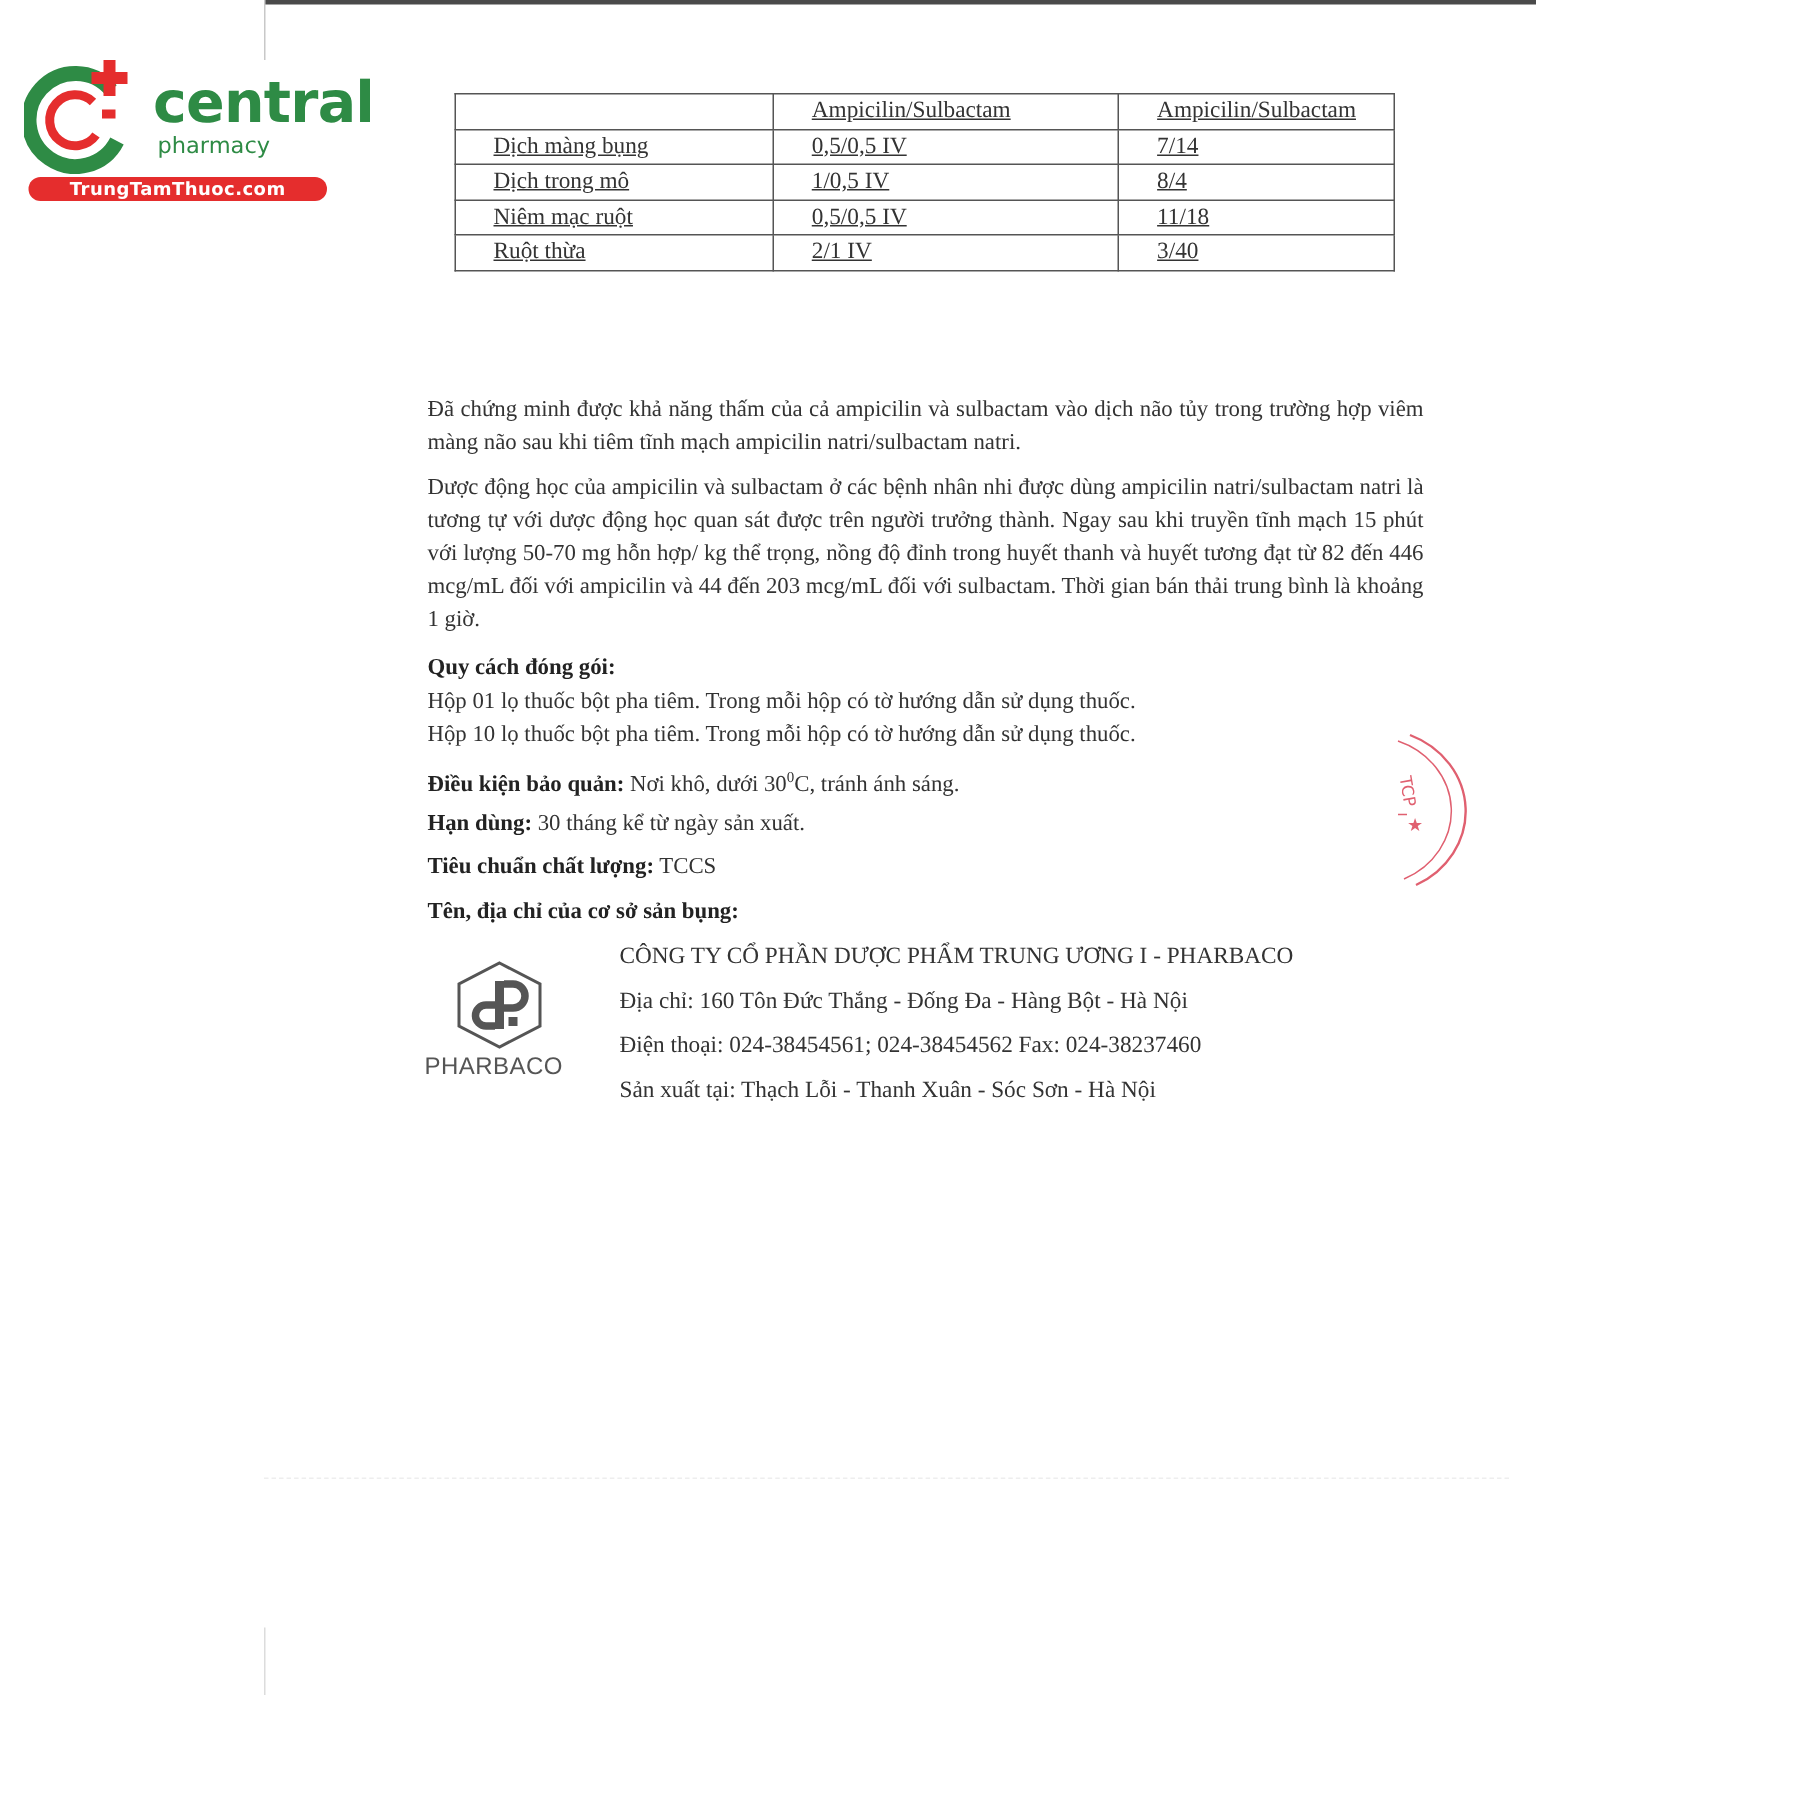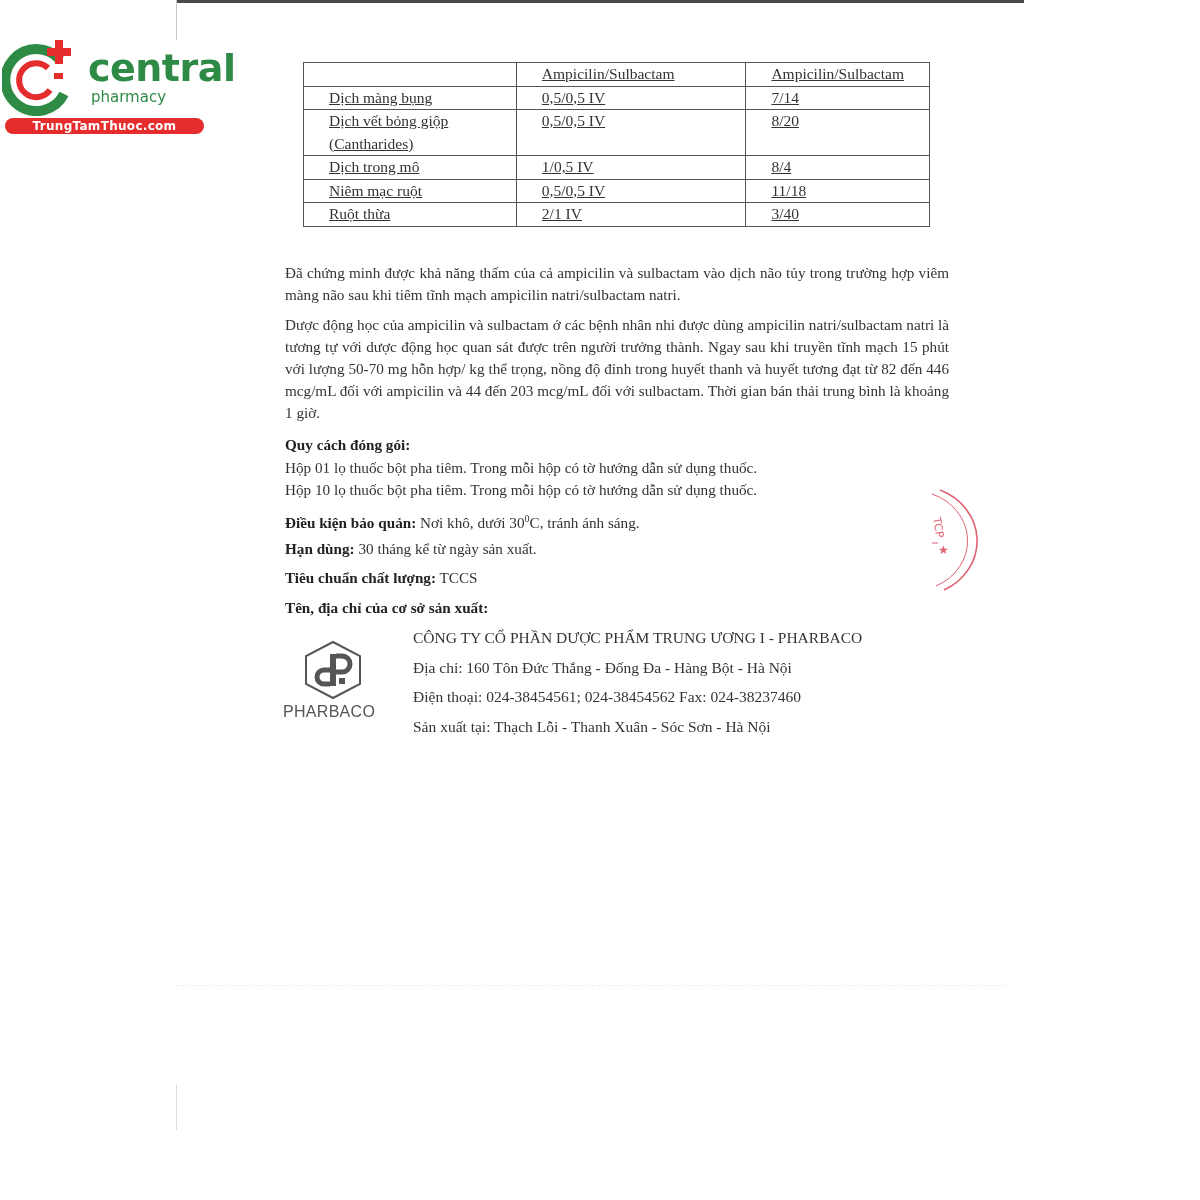--- a/index.html
+++ b/index.html
@@ -8,21 +8,21 @@
     background: #ffffff;
     font-family: "Liberation Serif", serif;
     color: #2a2a2a;
   }
   .page-top-line { position: absolute; left: 176px; top: 0; width: 848px; height: 3px; background: #4a4a4a; }
   .page-left-line { position: absolute; left: 176px; top: 0; width: 1px; height: 40px; background: #c8c8c8; }
   .page-left-line2 { position: absolute; left: 176px; top: 1085px; width: 1px; height: 45px; background: #dcdcdc; }
   .scan-dots { position: absolute; left: 176px; top: 985px; width: 830px; height: 1px; border-top: 1px dashed #eeeeee; }
 
   
-  .logo { position: absolute; left: 2px; top: 38px; width: 205px; height: 100px; }
+  .logo { position: absolute; left: 16px; top: 38px; width: 205px; height: 100px; }
   .logo svg { position: absolute; left: 0; top: 0; }
   .logo-central { position: absolute; left: 86px; top: 8px; font-family: "DejaVu Sans", sans-serif; font-size: 38px; font-weight: bold; color: #2e8b45; letter-spacing: -0.5px; line-height: 44px; }
   .logo-pharmacy { position: absolute; left: 89px; top: 50px; font-family: "DejaVu Sans", sans-serif; font-size: 15px; font-weight: normal; color: #2e8b45; line-height: 18px; }
   .logo-badge { position: absolute; left: 3px; top: 80px; width: 199px; height: 16px; border-radius: 8px; background: #e52d2d; color: #fff; font-family: "DejaVu Sans", sans-serif; font-size: 12px; font-weight: bold; text-align: center; line-height: 16px; letter-spacing: 0.3px; }
 
   
   table.data {
     position: absolute; left: 303px; top: 62px; width: 627px;
     border-collapse: collapse; font-size: 15.5px; color: #333;
   }
@@ -69,28 +69,20 @@
     <td class="c1"></td>
     <td class="c2">Ampicilin/Sulbactam</td>
     <td>Ampicilin/Sulbactam</td>
   </tr>
   <tr>
     <td>Dịch màng bụng</td>
     <td>0,5/0,5 IV</td>
     <td>7/14</td>
   </tr>
   <tr>
-    <td>
-      <div>Dịch vết bỏng giộp</div>
-      <div>(Cantharides)</div>
-    </td>
-    <td>0,5/0,5 IV</td>
-    <td>8/20</td>
-  </tr>
-  <tr>
     <td>Dịch trong mô</td>
     <td>1/0,5 IV</td>
     <td>8/4</td>
   </tr>
   <tr>
     <td>Niêm mạc ruột</td>
     <td>0,5/0,5 IV</td>
     <td>11/18</td>
   </tr>
   <tr>
@@ -107,21 +99,21 @@
 <div class="line" style="top:434px;"><b>Quy cách đóng gói:</b></div>
 <div class="line" style="top:457px;">Hộp 01 lọ thuốc bột pha tiêm. Trong mỗi hộp có tờ hướng dẫn sử dụng thuốc.</div>
 <div class="line" style="top:479px;">Hộp 10 lọ thuốc bột pha tiêm. Trong mỗi hộp có tờ hướng dẫn sử dụng thuốc.</div>
 
 <div class="line" style="top:508px;"><b>Điều kiện bảo quản:</b><span> Nơi khô, dưới 30</span><sup style="font-size:10px;">0</sup><span>C, tránh ánh sáng.</span></div>
 
 <div class="line" style="top:538px;"><b>Hạn dùng:</b><span> 30 tháng kể từ ngày sản xuất.</span></div>
 
 <div class="line" style="top:567px;"><b>Tiêu chuẩn chất lượng:</b><span> TCCS</span></div>
 
-<div class="line" style="top:597px;"><b>Tên, địa chỉ của cơ sở sản xuất:</b></div>
+<div class="line" style="top:597px;"><b>Tên, địa chỉ của cơ sở sản bụng:</b></div>
 
 <div class="pharbaco-logo">
   <svg width="66" height="60" viewBox="0 0 66 60">
     <polygon points="33,2 60,16 60,44 33,58 6,44 6,16" fill="none" stroke="#555" stroke-width="2"></polygon>
     <rect x="30" y="14" width="6" height="32" fill="#555"></rect>
     <path d="M36 16 h6 a8 8 0 0 1 0 16 h-6" fill="none" stroke="#555" stroke-width="5"></path>
     <path d="M30 30 h-6 a7 7 0 0 0 0 14 h6" fill="none" stroke="#555" stroke-width="5"></path>
     <rect x="39" y="38" width="6" height="6" fill="#555"></rect>
   </svg>
 </div>

